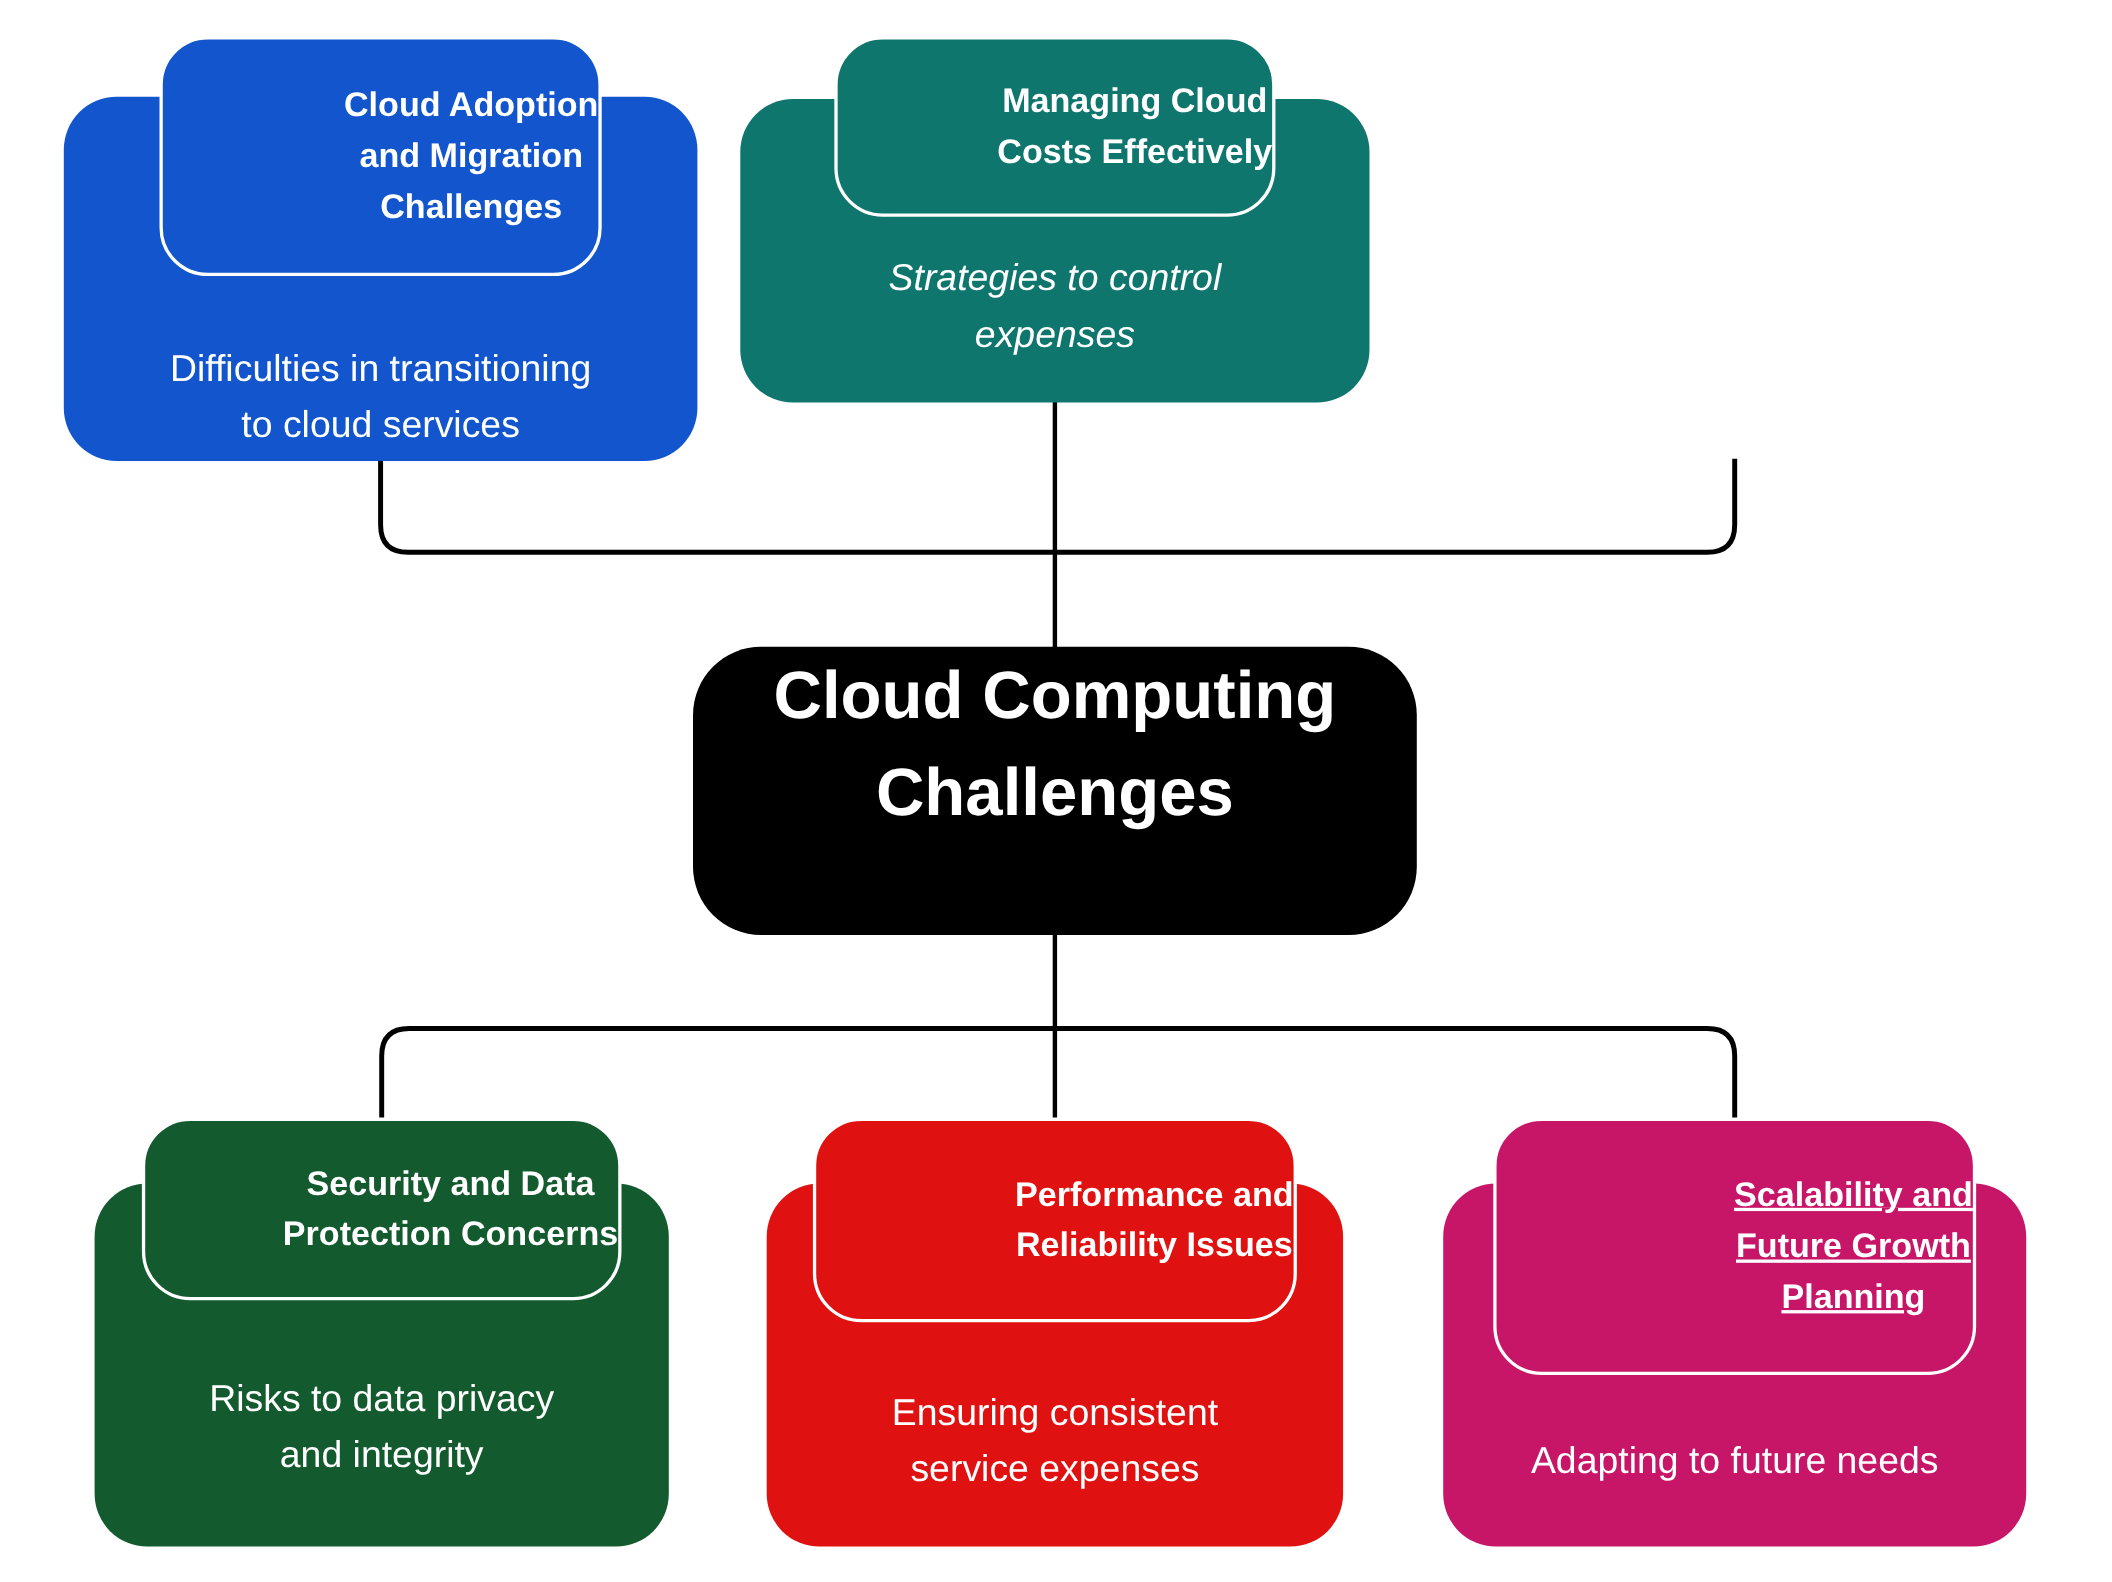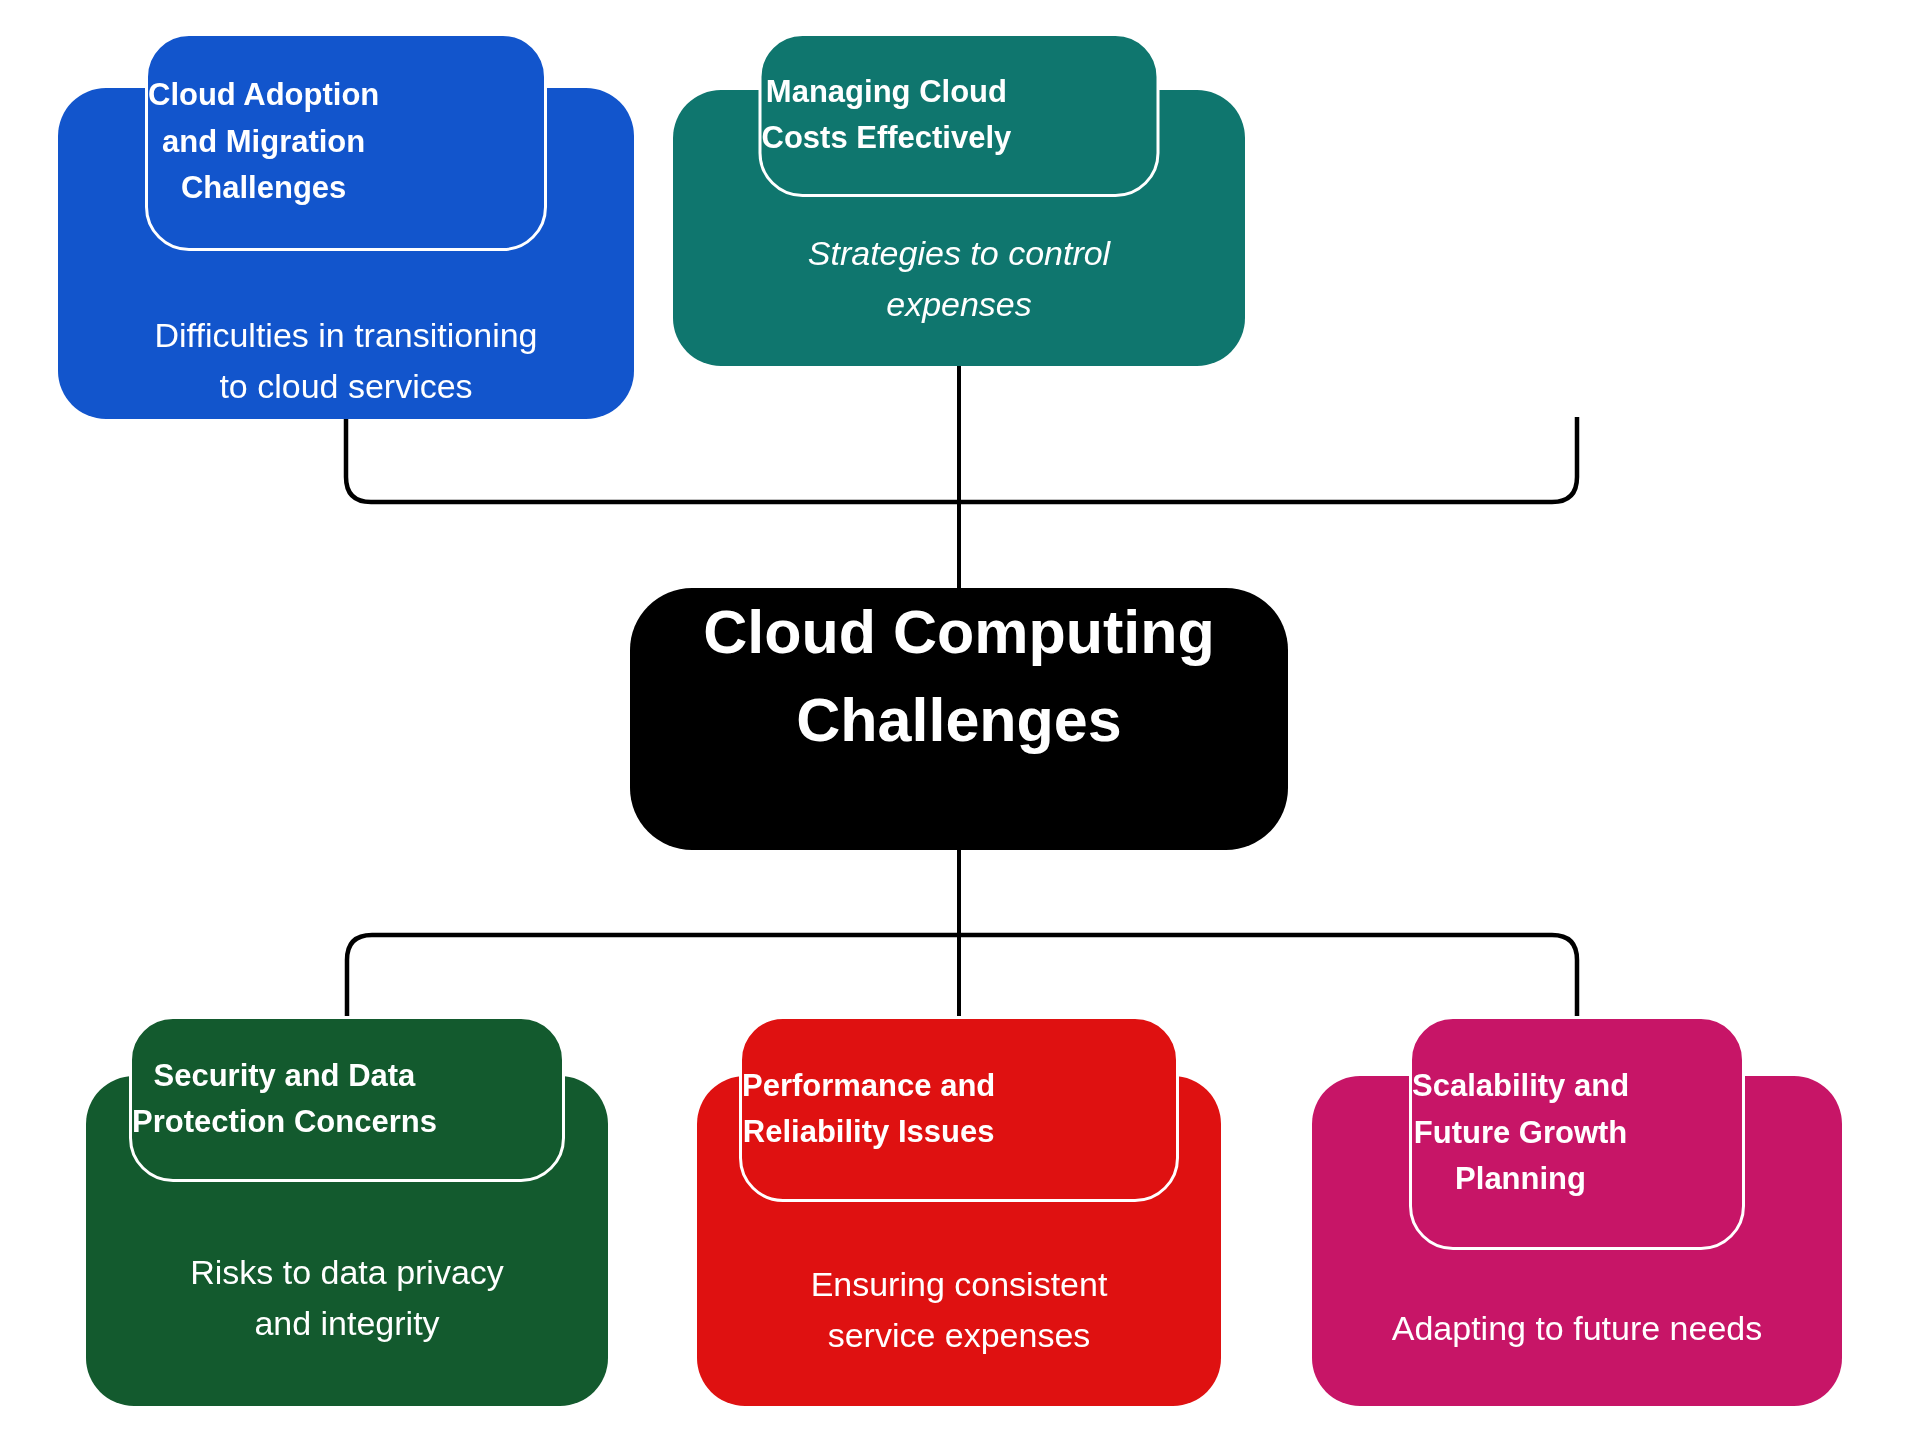--- a/index.html
+++ b/index.html
@@ -3,21 +3,21 @@
 <meta charset="utf-8">
 <style>
   html,body{margin:0;padding:0;background:#ffffff;}
   body{font-family:"Liberation Sans", sans-serif;}
   .canvas{position:relative;width:1920px;height:1438px;background:#ffffff;overflow:hidden;}
   .connectors{position:absolute;left:0;top:0;width:1920px;height:1438px;z-index:0;}
   .node{position:absolute;z-index:2;border-radius:48px;color:#ffffff;}
   .pill{
     position:absolute;left:50%;transform:translateX(-50%);
     background:inherit;border:3px solid #ffffff;border-radius:44px;
-    display:flex;align-items:center;justify-content:flex-start;
+    display:flex;align-items:center;justify-content:flex-end;
     text-align:center;font-weight:bold;font-size:31px;line-height:1.5;
     white-space:pre-line;box-sizing:border-box;z-index:3;
   }
   .body-text{
     position:absolute;left:0;right:0;text-align:center;
     font-size:34px;line-height:1.5;white-space:pre-line;font-weight:normal;
   }
   .root-node{
     position:absolute;left:630px;top:588px;width:658px;height:262px;
     background:#000000;border-radius:62px;z-index:2;
@@ -40,21 +40,21 @@
   
   .n4{left:86px;top:1076px;width:522px;height:330px;}
   .n4 .pill{top:-60px;width:436px;height:166px;}
   .n4 .body-text{top:171px;}
   
   .n5{left:697px;top:1076px;width:524px;height:330px;}
   .n5 .pill{top:-60px;width:440px;height:186px;}
   .n5 .body-text{top:183px;}
   
   .n6{left:1312px;top:1076px;width:530px;height:330px;}
-  .n6 .pill{top:-60px;width:336px;height:234px;}
+  .n6 .pill{top:-60px;width:439px;height:234px;text-decoration:underline;}
   .n6 .body-text{top:227px;}
 </style>
 </head>
 <body>
 
 <div class="canvas">
 
   <svg class="connectors" viewBox="0 0 1920 1438" xmlns="http://www.w3.org/2000/svg">
     <path d="M346,417 L346,477 Q346,502 371,502 L1552,502 Q1577,502 1577,477 L1577,417" fill="none" stroke="#000000" stroke-width="4.5"></path>
     <path d="M959,364 L959,590" fill="none" stroke="#000000" stroke-width="4"></path>

